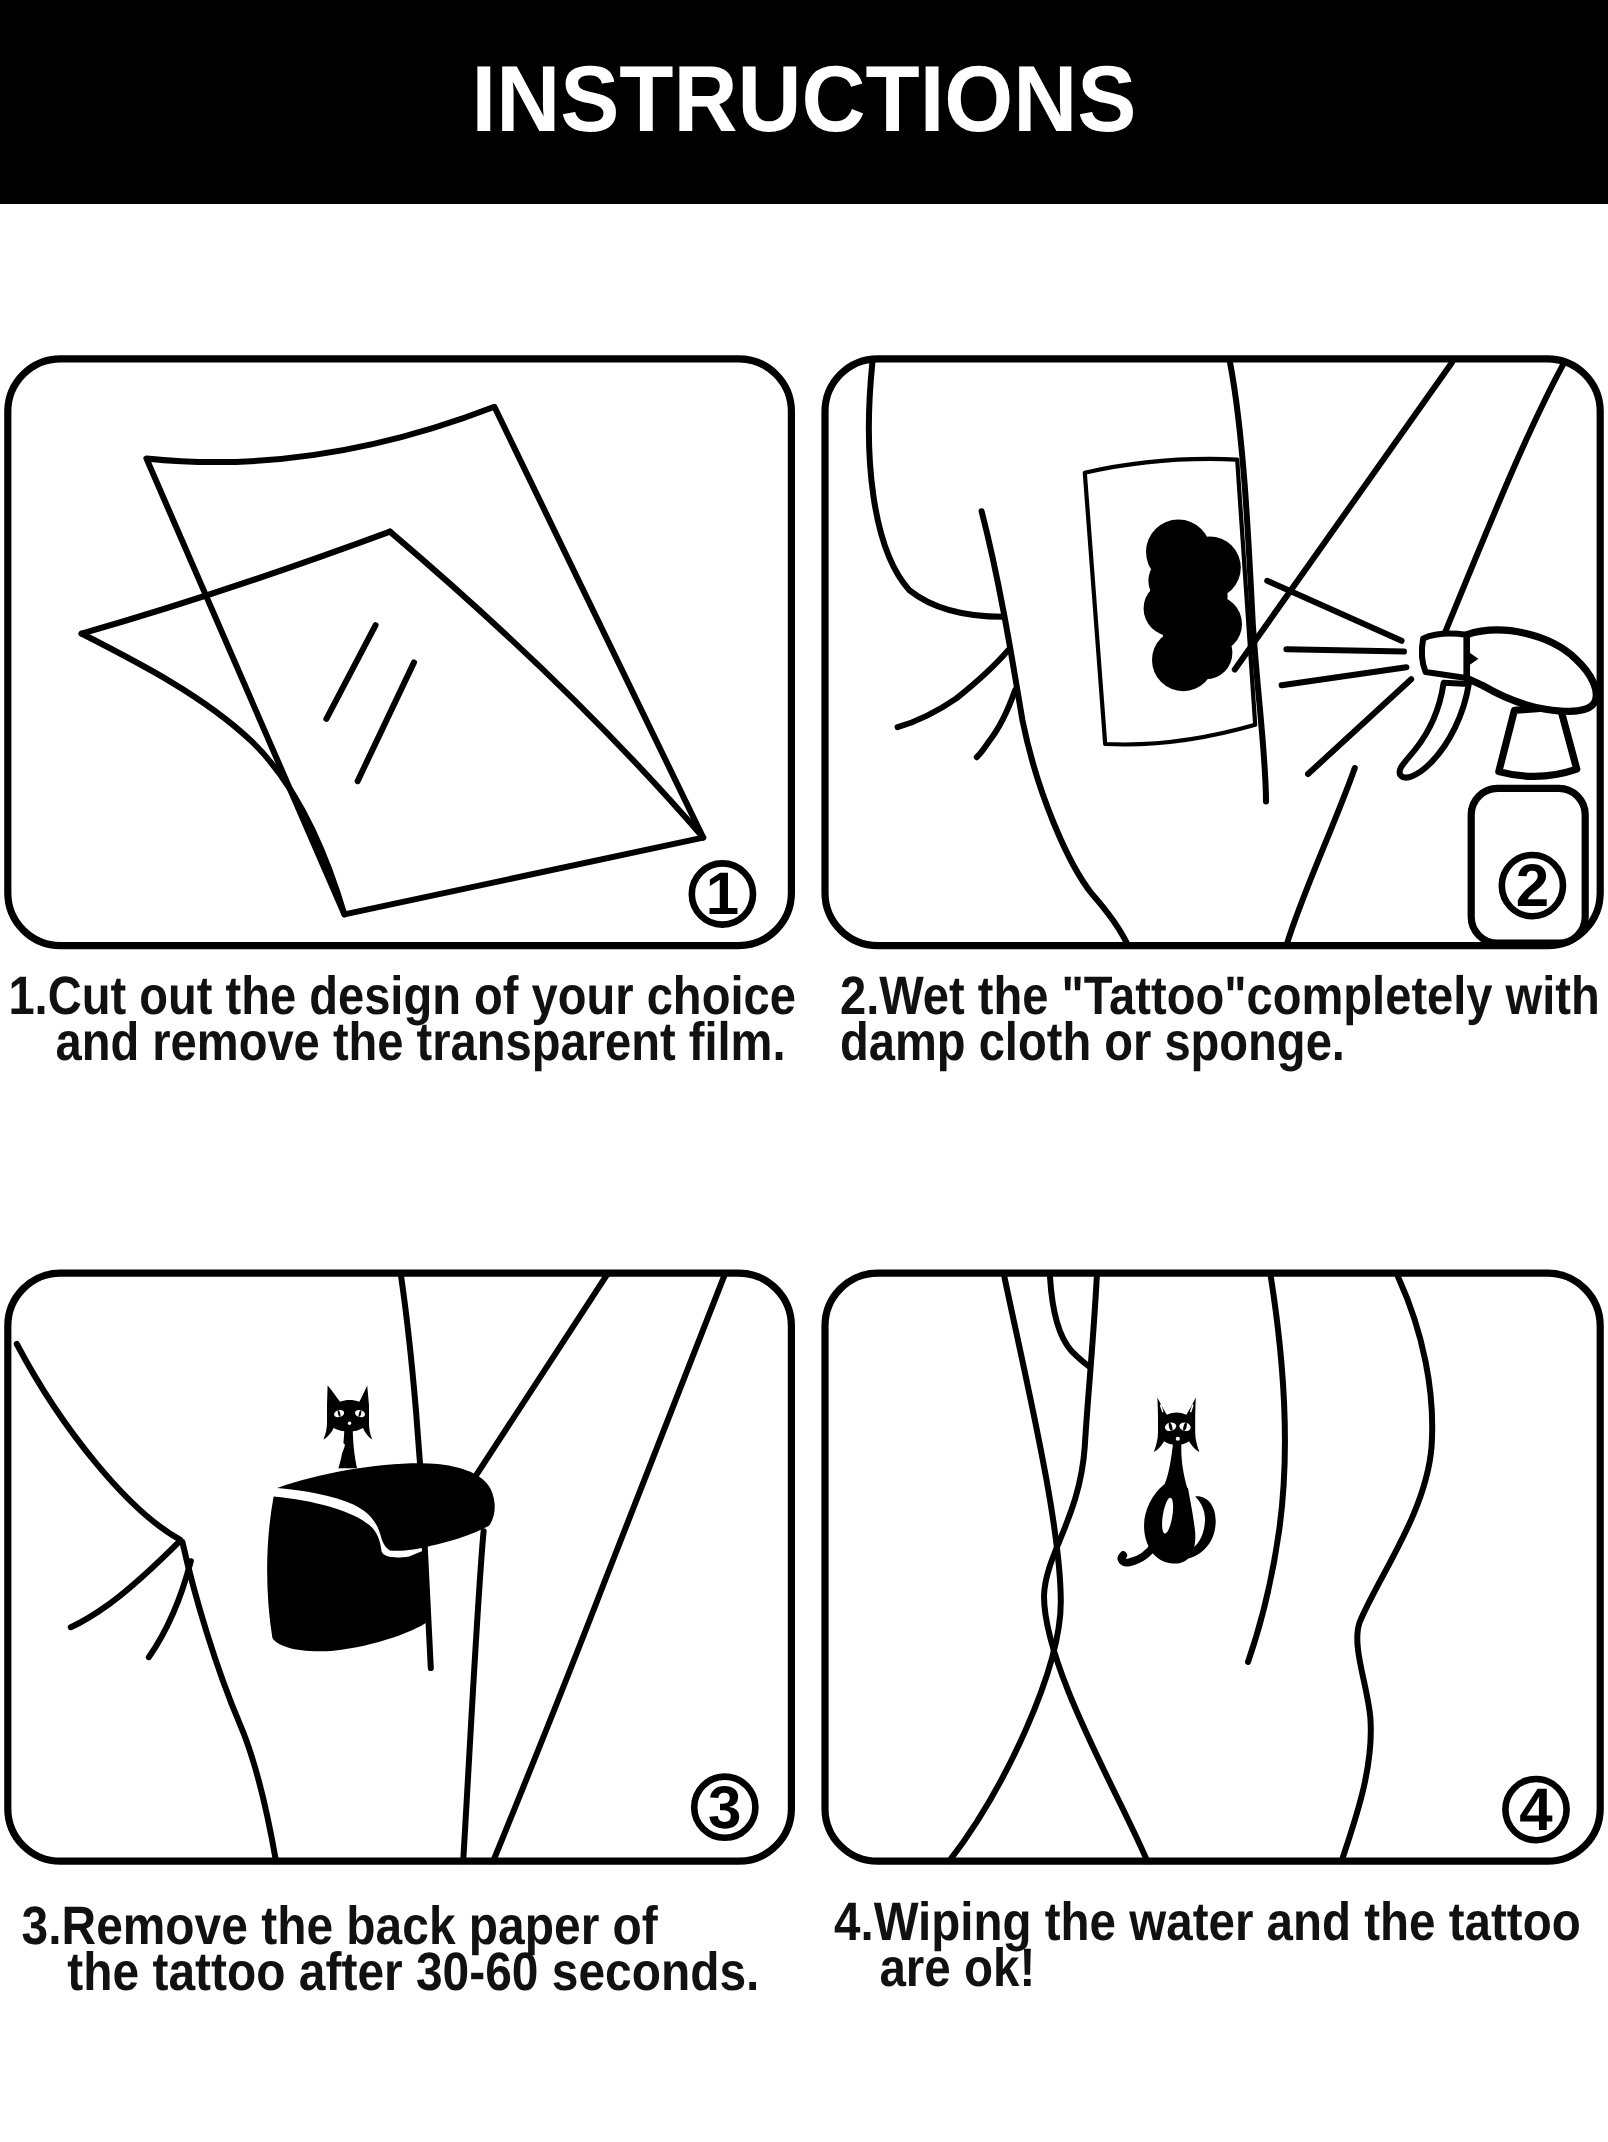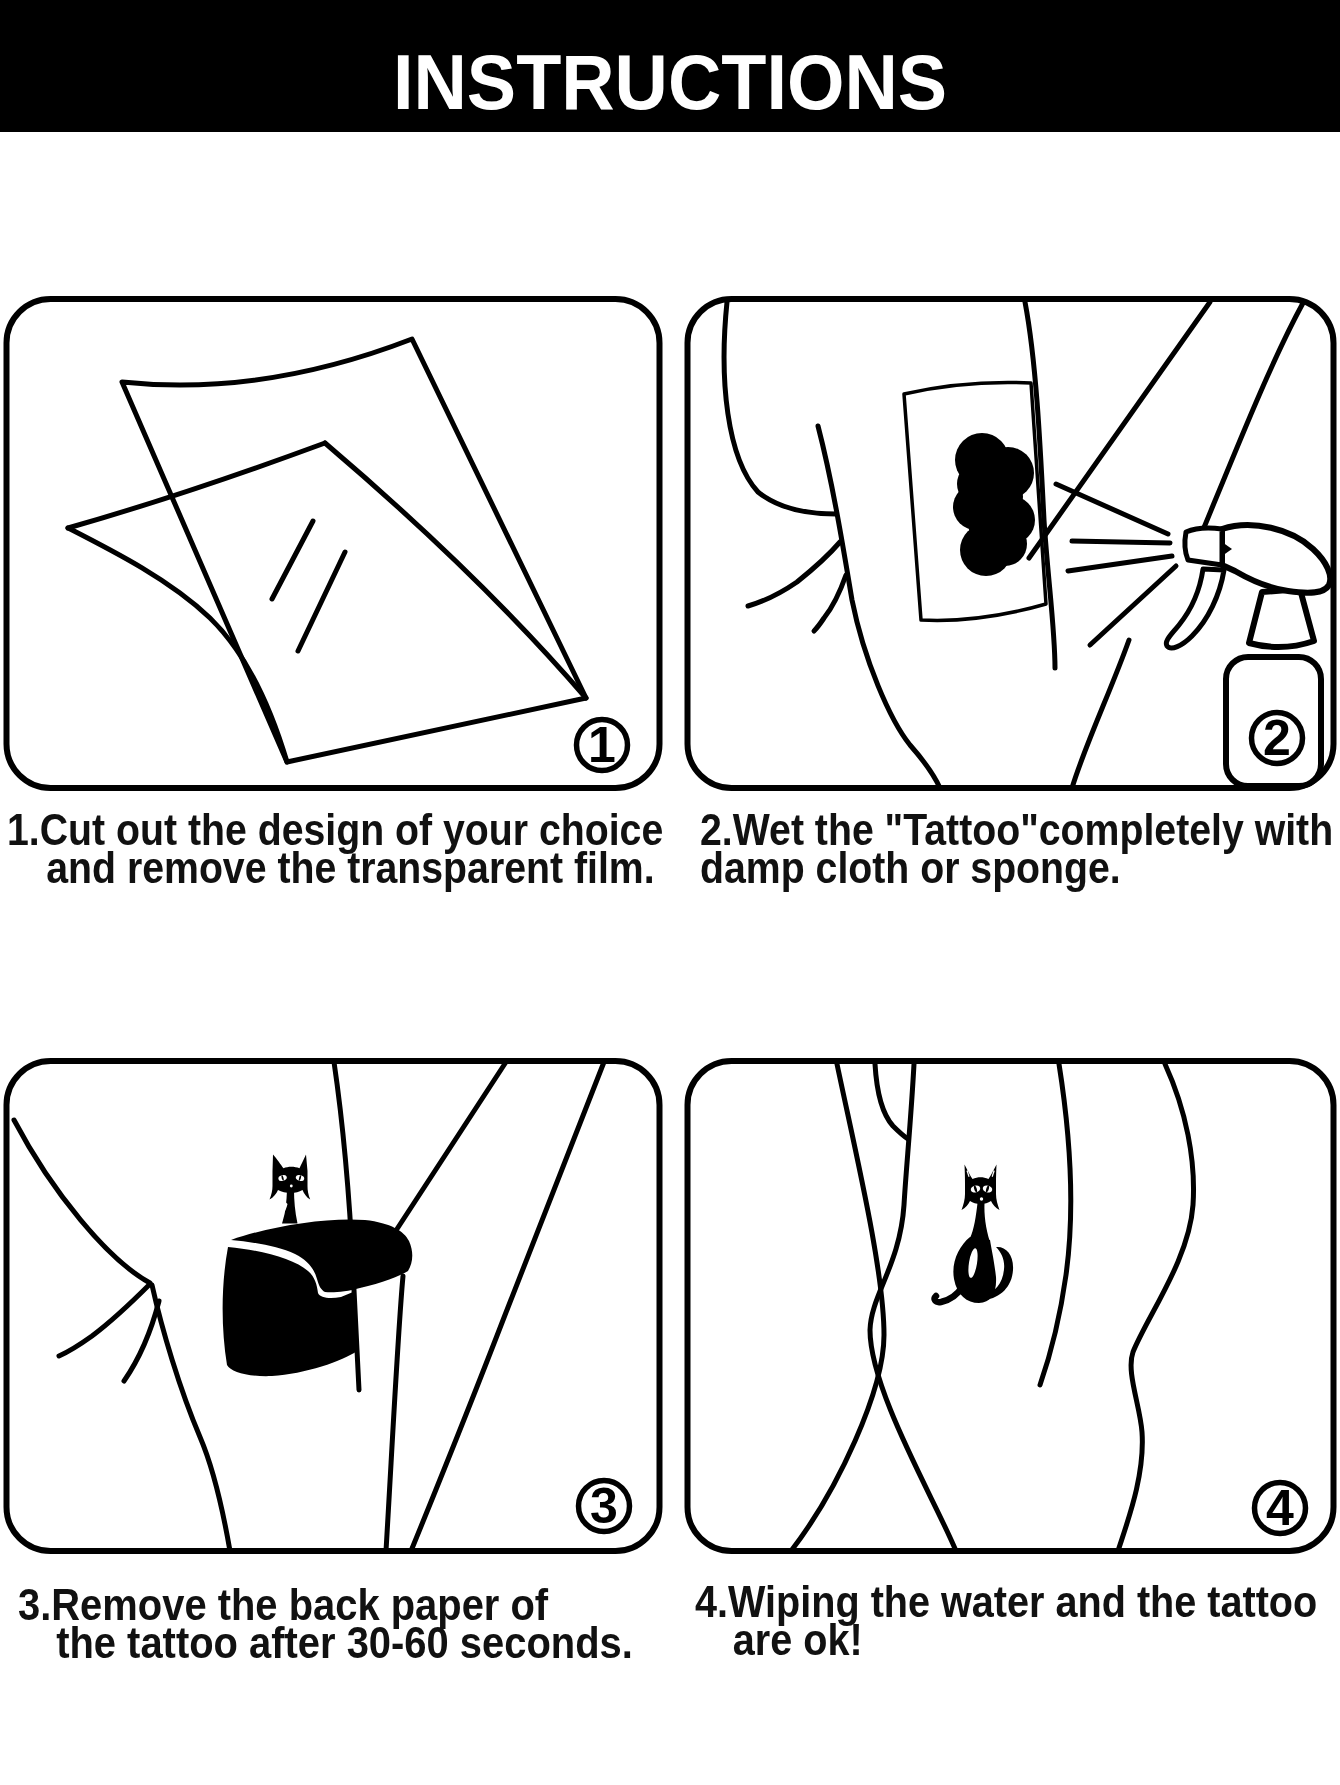--- a/index.html
+++ b/index.html
@@ -1,18 +1,18 @@
 <!DOCTYPE html>
 <html><head>
 <meta charset="utf-8">
 <style>
   html,body{margin:0;padding:0;}
   body{width:1340px;height:1785px;background:#fff;position:relative;overflow:hidden;
        font-family:"Liberation Sans", sans-serif;}
-  #hdr{position:absolute;left:0;top:0;width:1340px;height:132px;background:#000;}
+  #hdr{position:absolute;left:0;top:0;width:1340px;height:170px;background:#000;}
   #hdr .t{position:absolute;left:50%;top:43px;transform:translateX(-50%) scaleX(0.947);
           color:#fff;font-weight:bold;font-size:78px;white-space:pre;line-height:78px;}
   .cap{position:absolute;color:#111;font-weight:bold;font-size:45px;line-height:38px;
        white-space:pre;transform:scaleX(0.872);transform-origin:left top;}
   svg{position:absolute;left:0;top:0;}
   svg text{font-family:"Liberation Sans",sans-serif;font-weight:bold;}
 </style>
 </head>
 <body>
 <div id="hdr">

